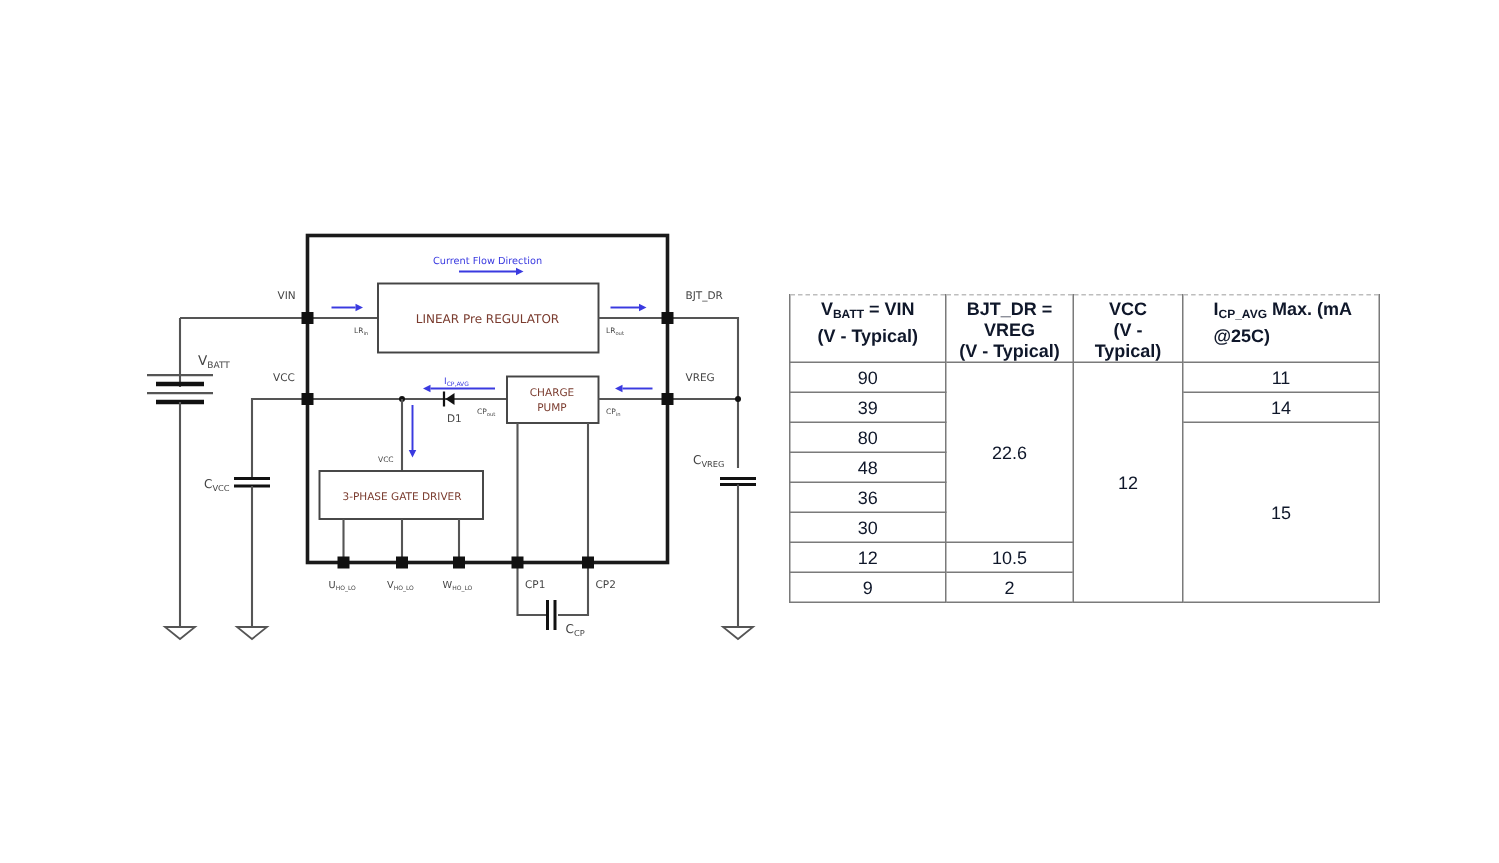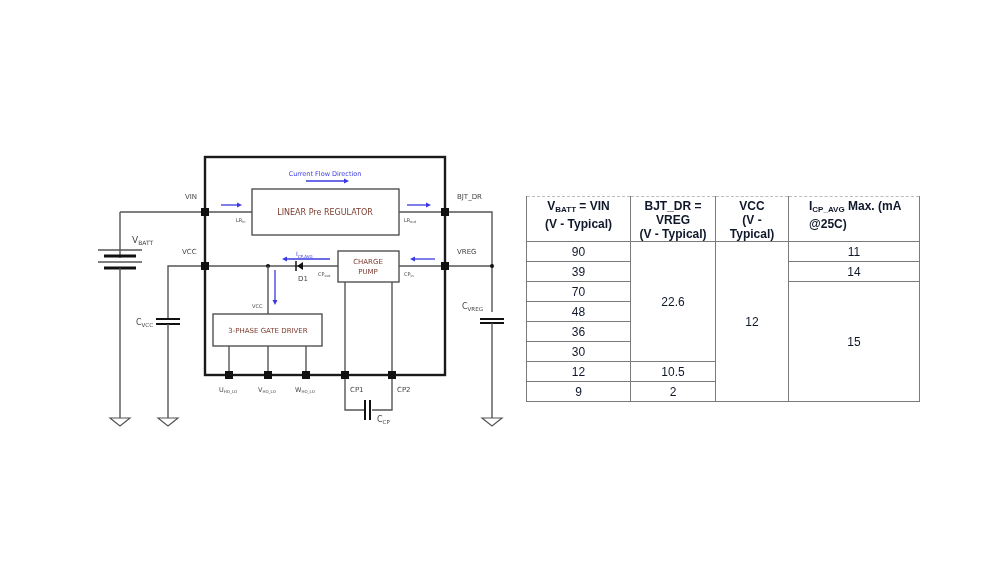--- a/index.html
+++ b/index.html
@@ -186,21 +186,21 @@
     <td>90</td>
     <td rowspan="6">22.6</td>
     <td rowspan="8">12</td>
     <td>11</td>
   </tr>
   <tr>
     <td>39</td>
     <td>14</td>
   </tr>
   <tr>
-    <td>70</td>
+    <td>80</td>
     <td rowspan="6">15</td>
   </tr>
   <tr>
     <td>48</td>
   </tr>
   <tr>
     <td>36</td>
   </tr>
   <tr>
     <td>30</td>

